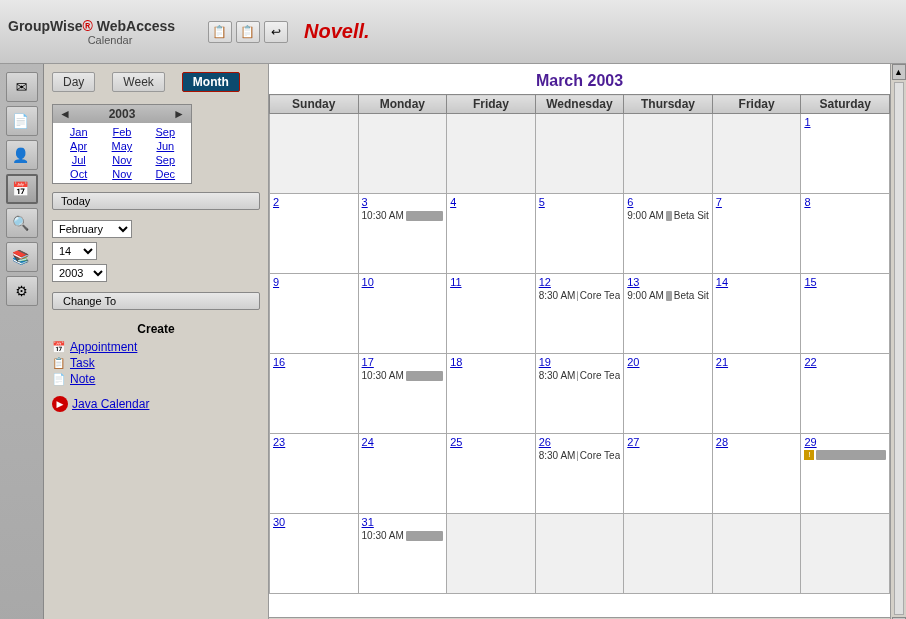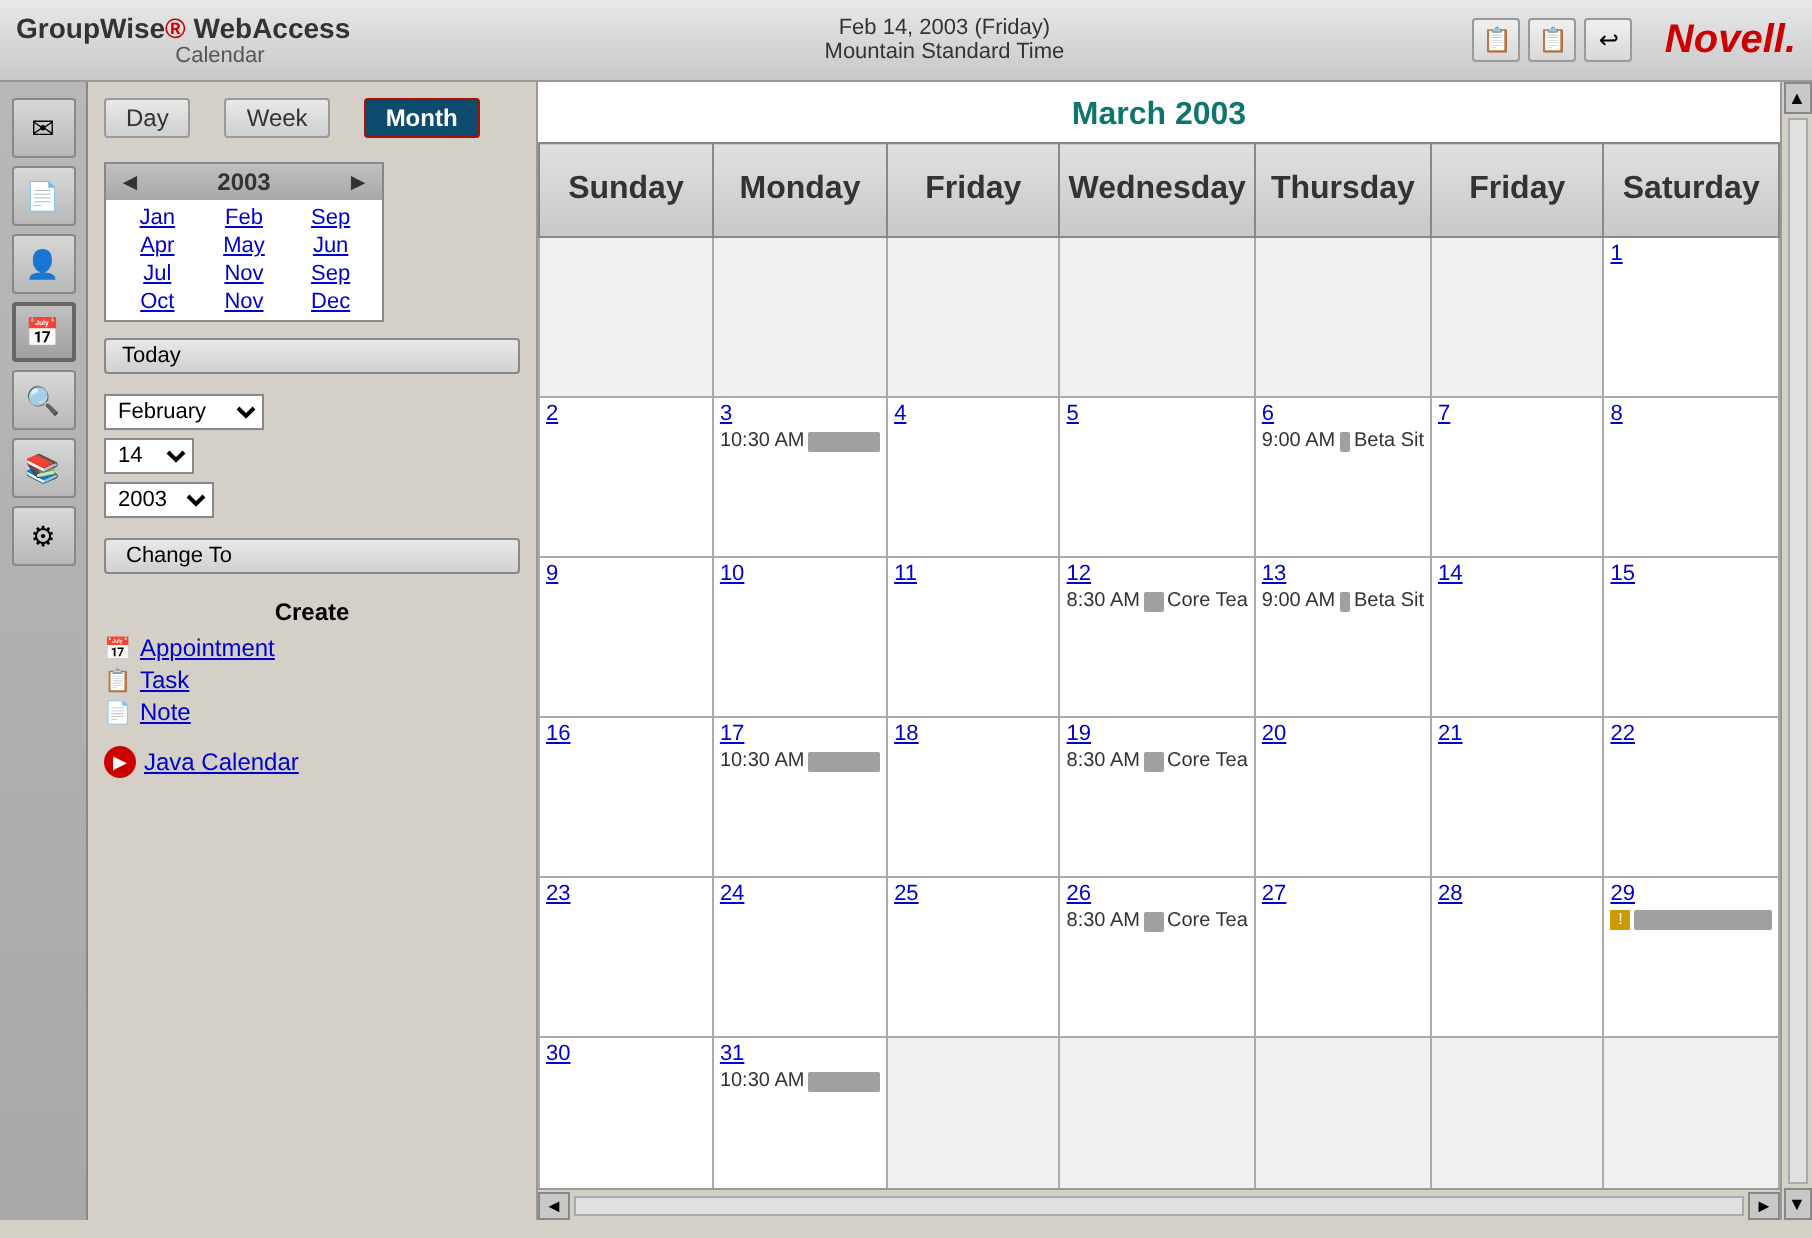--- a/index.html
+++ b/index.html
@@ -4,21 +4,21 @@
   <style>
     * { box-sizing: border-box; margin: 0; padding: 0; }
     body { font-family: Arial, Helvetica, sans-serif; font-size: 12px; background: #d4d0c8; overflow: hidden; width: 906px; height: 619px; }
 
     
     #top-bar {
       display: flex;
       align-items: center;
       background: linear-gradient(to bottom, #e8e8e8, #c8c8c8);
       border-bottom: 1px solid #999;
-      height: 41px;
+      height: 64px;
       padding: 0 8px;
     }
     #app-title {
       flex: 0 0 auto;
       font-size: 14px;
       font-weight: bold;
       color: #333;
     }
     #app-title span { color: #cc0000; }
     #app-subtitle { font-size: 11px; color: #555; margin-left: 4px; text-align: center; }
@@ -242,33 +242,33 @@
       background: white;
       overflow: auto;
       position: relative;
     }
 
     #cal-title {
       text-align: center;
       font-size: 16px;
       font-weight: bold;
       padding: 8px 0 4px;
-      color: #0f766e;
+      color: #4c1d95;
     }
 
     #cal-grid {
       width: 100%;
       border-collapse: collapse;
     }
     #cal-grid th {
       background: linear-gradient(to bottom, #e0e0e0, #c8c8c8);
       border: 1px solid #888;
-      padding: 14px 4px;
+      padding: 2px 4px;
       text-align: center;
-      font-size: 16px;
+      font-size: 12px;
       font-weight: bold;
       color: #333;
     }
     #cal-grid td {
       border: 1px solid #aaa;
       vertical-align: top;
       width: 14.28%;
       min-height: 80px;
       padding: 2px 3px;
       font-size: 11px;
@@ -326,24 +326,20 @@
   </style>
 </head>
 <body>
 
 <div id="top-bar">
   <div style="display:flex;flex-direction:column;min-width:200px;">
     <div id="app-title">
       GroupWise<span>®</span> WebAccess
     </div>
     <div id="app-subtitle">Calendar</div>
-  </div>
-  <div id="date-area">
-    <div>Feb 14, 2003 (Friday)</div>
-    <div>Mountain Standard Time</div>
   </div>
   <div id="toolbar-icons">
     <div class="toolbar-btn">📋</div>
     <div class="toolbar-btn">📋</div>
     <div class="toolbar-btn">↩</div>
   </div>
   <div id="novell-logo">Novell.</div>
 </div>
 
 <div id="main-layout">

